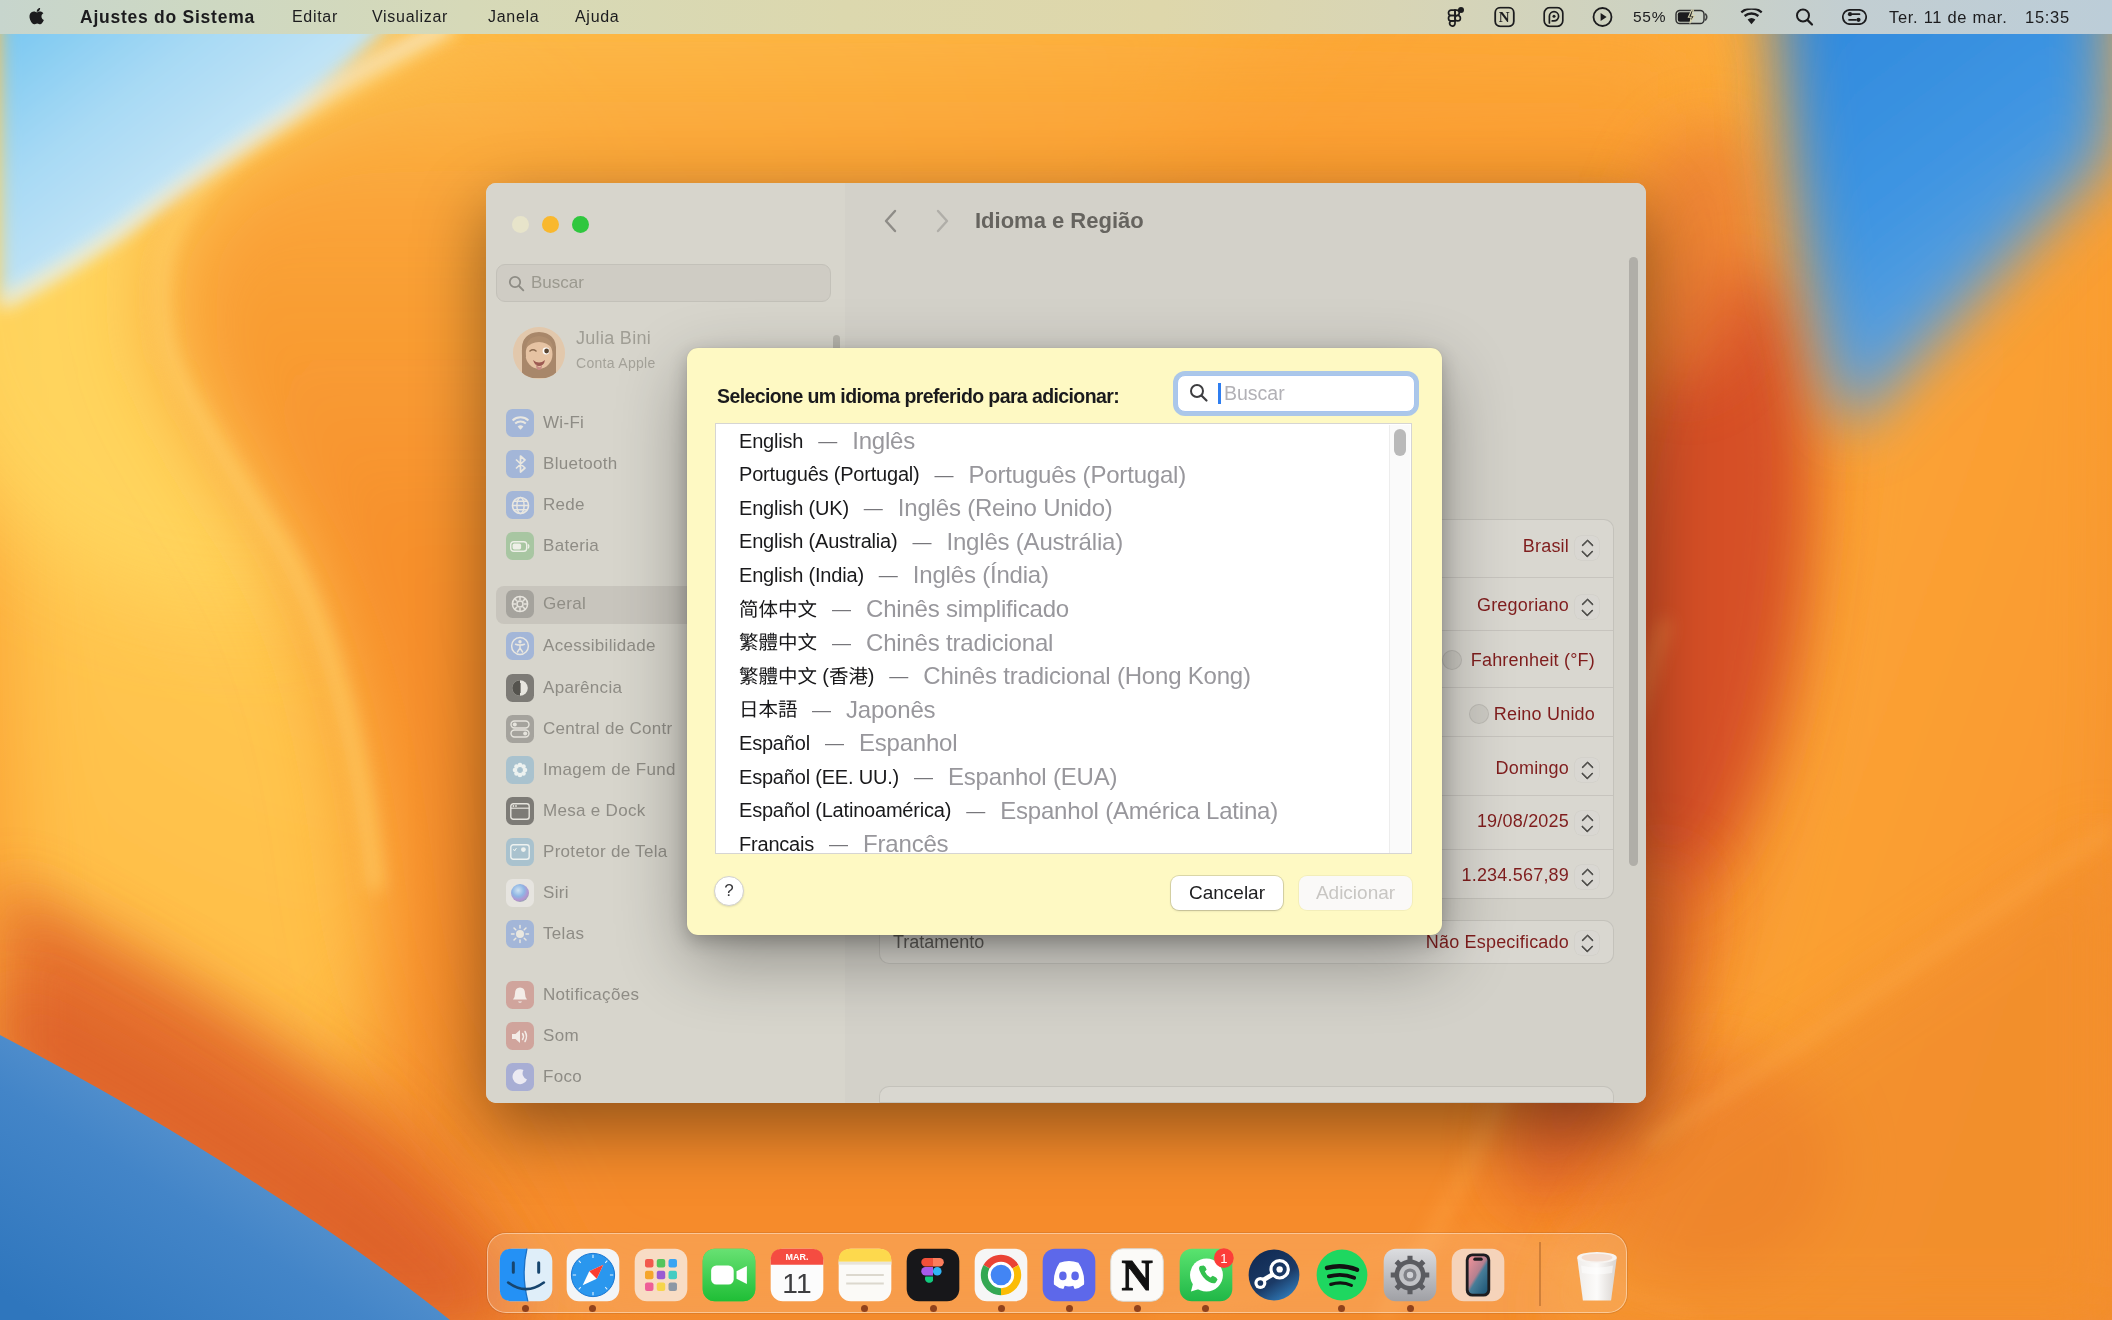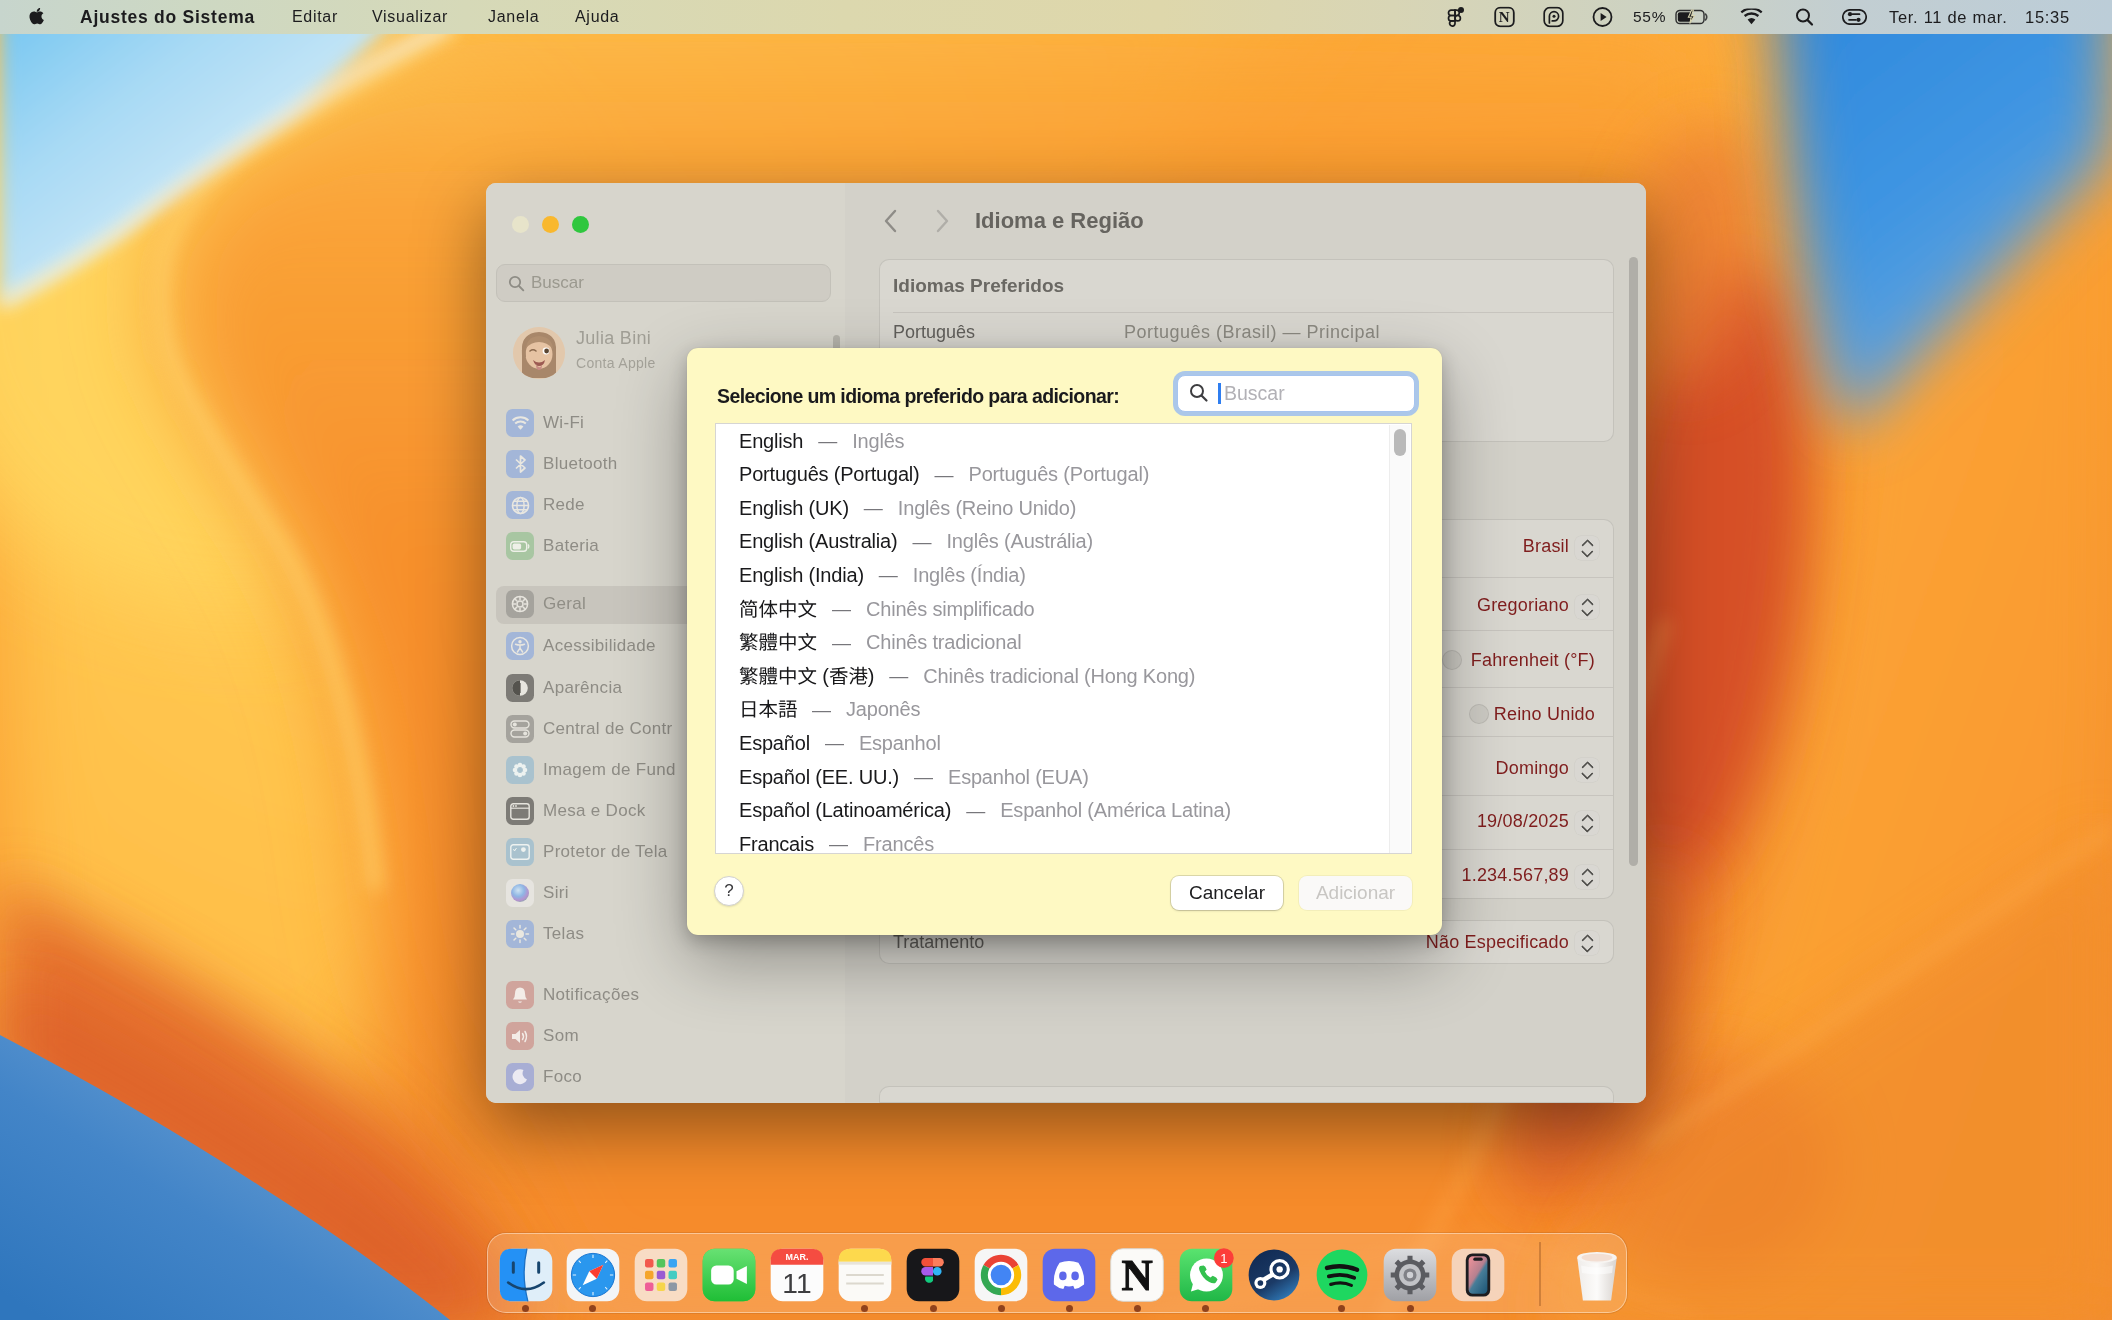--- a/index.html
+++ b/index.html
@@ -33,21 +33,21 @@
 .sbic { width:28px; height:28px; border-radius:6.5px; flex:none; display:flex; align-items:center; justify-content:center; }
 .sbtx { margin-left:9px; font-size:17px; letter-spacing:0.3px; color:#8e8c85; white-space:nowrap; }
 
 #dialog { position:absolute; left:687px; top:348px; width:755px; height:587px; z-index:20;
   background:#fef9c3; border-radius:11px; box-shadow:0 25px 70px rgba(0,0,0,0.33), 0 6px 18px rgba(0,0,0,0.22), 0 0 1px rgba(0,0,0,0.18); }
 #list { position:absolute; left:28px; top:75px; width:697px; height:431px; background:#fff; border:1px solid #d6d5d3; overflow:hidden; }
 .lrow { position:absolute; left:23px; height:22px; display:flex; align-items:center; white-space:nowrap; }
 .lrow b { font-weight:500; font-size:20px; color:#19191b; letter-spacing:-0.2px; display:flex; align-items:center; }
 .lrow b svg { margin-top:1px; }
 .lrow i { font-style:normal; font-size:19px; color:#77767b; margin:0 15px; }
-.lrow span { font-size:20px; color:#98979c; letter-spacing:-0.2px; }
+.lrow span { font-size:24px; color:#98979c; letter-spacing:-0.2px; }
 .lrow:nth-child(1){top:6px} .lrow:nth-child(2){top:39.6px} .lrow:nth-child(3){top:73.2px}
 .lrow:nth-child(4){top:106.8px} .lrow:nth-child(5){top:140.4px} .lrow:nth-child(6){top:174px}
 .lrow:nth-child(7){top:207.6px} .lrow:nth-child(8){top:241.2px} .lrow:nth-child(9){top:274.8px}
 .lrow:nth-child(10){top:308.4px} .lrow:nth-child(11){top:342px} .lrow:nth-child(12){top:375.6px}
 .lrow:nth-child(13){top:409.2px}
 .btn { position:absolute; top:528px; height:34px; border-radius:8px; font-size:19px; font-weight:500;
   display:flex; align-items:center; justify-content:center; }
 
 #dock { position:absolute; left:487px; top:1233px; width:1140px; height:80px; z-index:40;
   background:rgba(255,205,158,0.28); border:1px solid rgba(255,255,255,0.42); border-radius:19px;
@@ -394,26 +394,20 @@
             <span class="sbtx">Foco</span>
           </div>
       </div>
     </div>
     <div id="mainpane">
       <svg class="abs" style="left:36px;top:24px" width="120" height="28" viewBox="0 0 120 28">
         <path d="M14,4 L5,14 L14,24" fill="none" stroke="#8e8c87" stroke-width="2.4" stroke-linecap="round" stroke-linejoin="round"></path>
         <path d="M57,4 L66,14 L57,24" fill="none" stroke="#b0aea8" stroke-width="2.4" stroke-linecap="round" stroke-linejoin="round"></path>
       </svg>
       <div class="abs" style="left:130px;top:25px;font-size:22px;font-weight:700;color:#66645f">Idioma e Região</div>
-      <div class="box" style="left:34px;top:76px;height:183px">
-        <div class="abs" style="left:13px;top:15px;font-size:19px;font-weight:700;color:#6a6863">Idiomas Preferidos</div>
-        <div class="sep" style="top:52px"></div>
-        <div class="abs" style="left:13px;top:62px;font-size:18px;color:#615f5b">Português</div>
-        <div class="abs" style="left:244px;top:62px;font-size:18px;letter-spacing:0.5px;color:#8b8981">Português (Brasil) — Principal</div>
-      </div>
       <div class="box" style="left:34px;top:336px;height:380px">
         <div class="sep" style="top:57px"></div>
         <div class="sep" style="top:110px"></div>
         <div class="sep" style="top:167px"></div>
         <div class="sep" style="top:216px"></div>
         <div class="sep" style="top:275px"></div>
         <div class="sep" style="top:329px"></div>
         <div class="rval" style="top:16px">Brasil</div>
           <div class="stp" style="top:16px"></div>
         <div class="rval" style="top:75px">Gregoriano</div>

